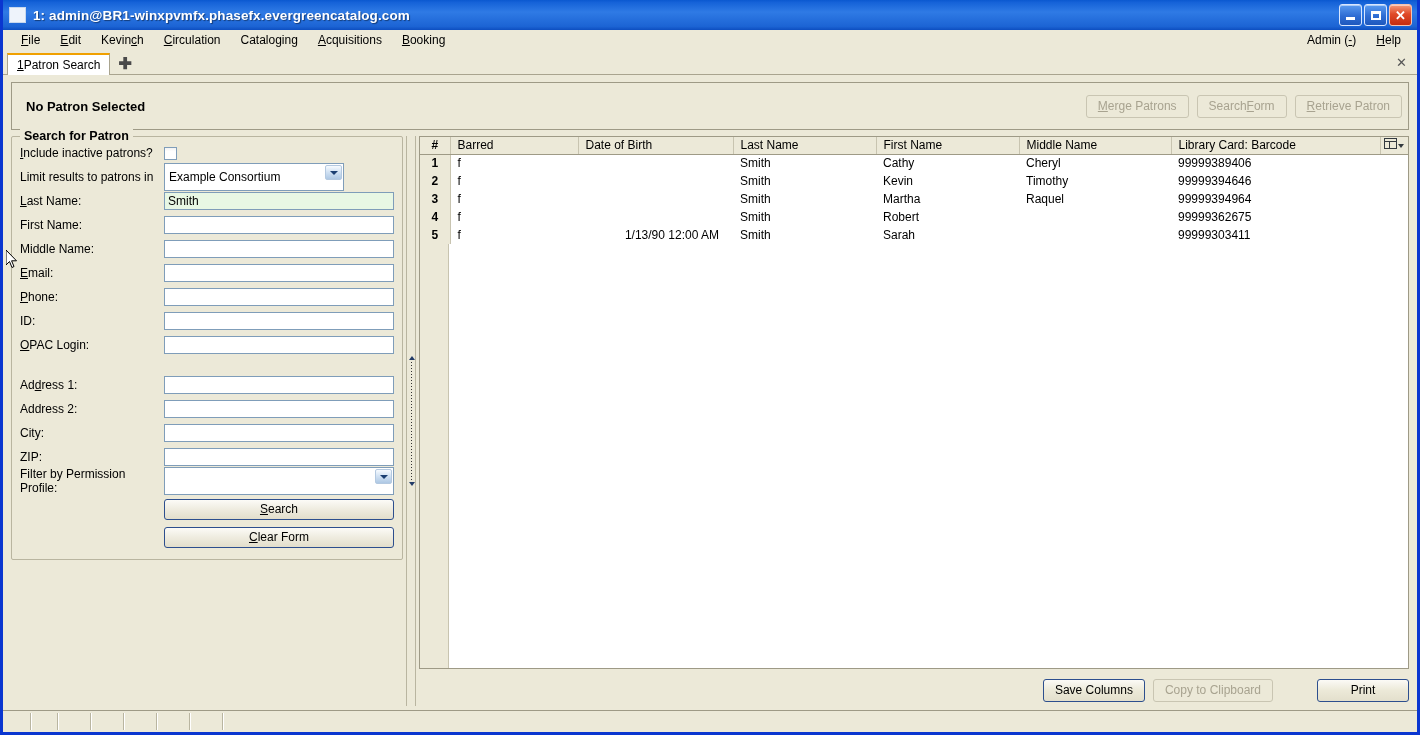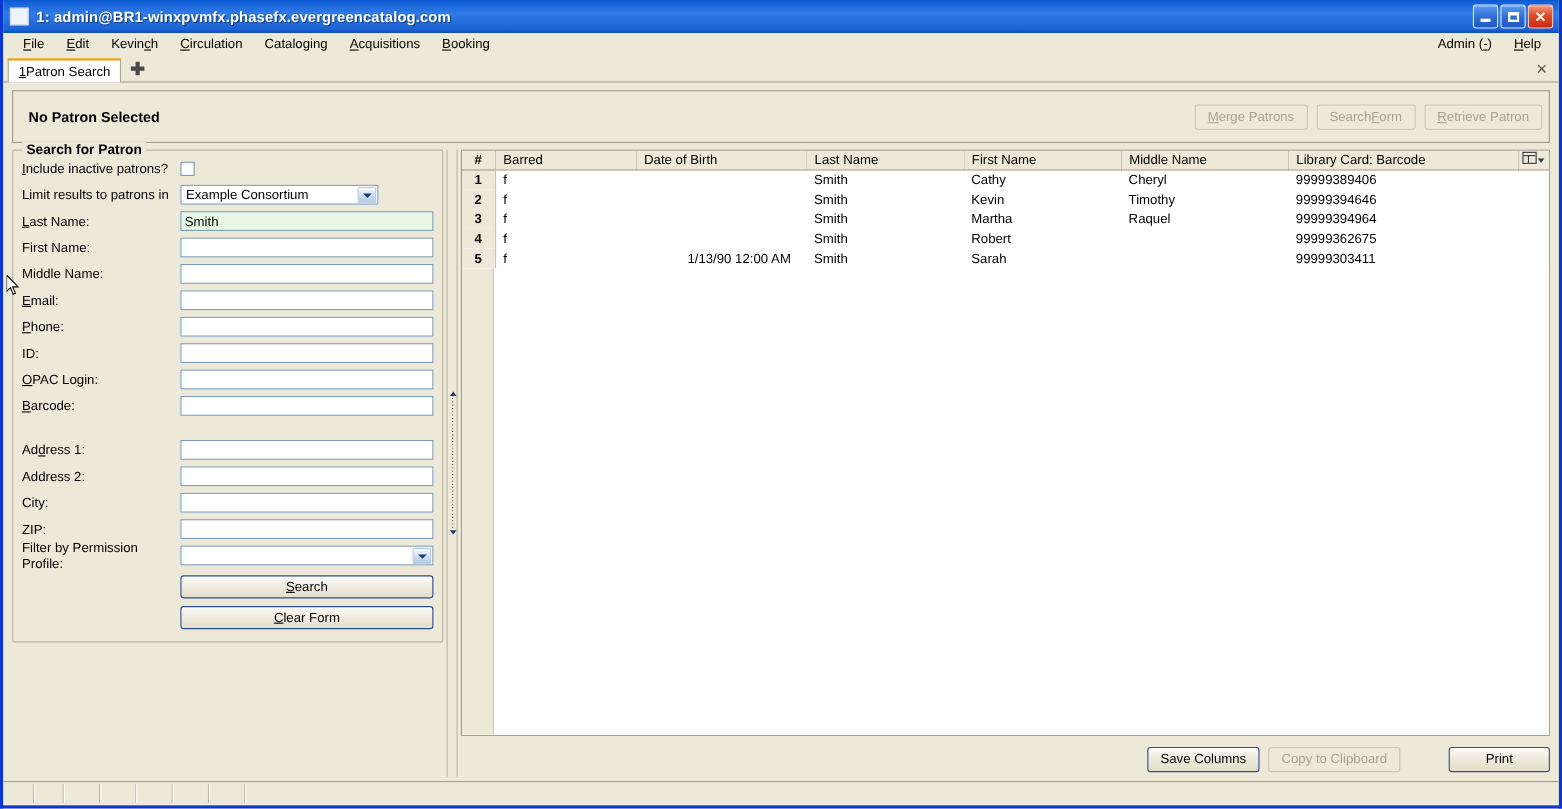--- a/index.html
+++ b/index.html
@@ -191,21 +191,21 @@
     color: #000;
   }
   .txt.active { background: #e8f7e4; }
   .cbx {
     width: 13px; height: 13px;
     border: 1px solid #7f9db9;
     background: linear-gradient(to bottom,#f2f2f2,#fff 30%);
     box-sizing: border-box;
   }
   .sel {
-    flex: 1 1 auto; height: 18px;
+    flex: 1 1 auto; height: 28px;
     border: 1px solid #7f9db9;
     background: #fff;
     display: flex; align-items: center;
     font-size: 12px; padding-left: 4px;
     box-sizing: border-box;
     position: relative;
   }
   .sel .arrowbox {
     position: absolute; right: 1px; top: 1px;
     width: 17px; height: 15px;
@@ -466,24 +466,20 @@
           <div class="frow">
             <div class="flabel"><u>P</u><span>hone:</span></div>
             <input class="txt" type="text" value="" style="">
           </div>
           <div class="frow">
             <div class="flabel">ID:</div>
             <input class="txt" type="text" value="" style="">
           </div>
           <div class="frow">
             <div class="flabel"><u>O</u><span>PAC Login:</span></div>
-            <input class="txt" type="text" value="" style="">
-          </div>
-          <div class="frow">
-            <div class="flabel"><u>B</u><span>arcode:</span></div>
             <input class="txt" type="text" value="" style="">
           </div>
 
           <div class="spacer"></div>
 
           <div class="frow">
             <div class="flabel"><span>Ad</span><u>d</u><span>ress 1:</span></div>
             <input class="txt" type="text" value="" style="">
           </div>
           <div class="frow">

